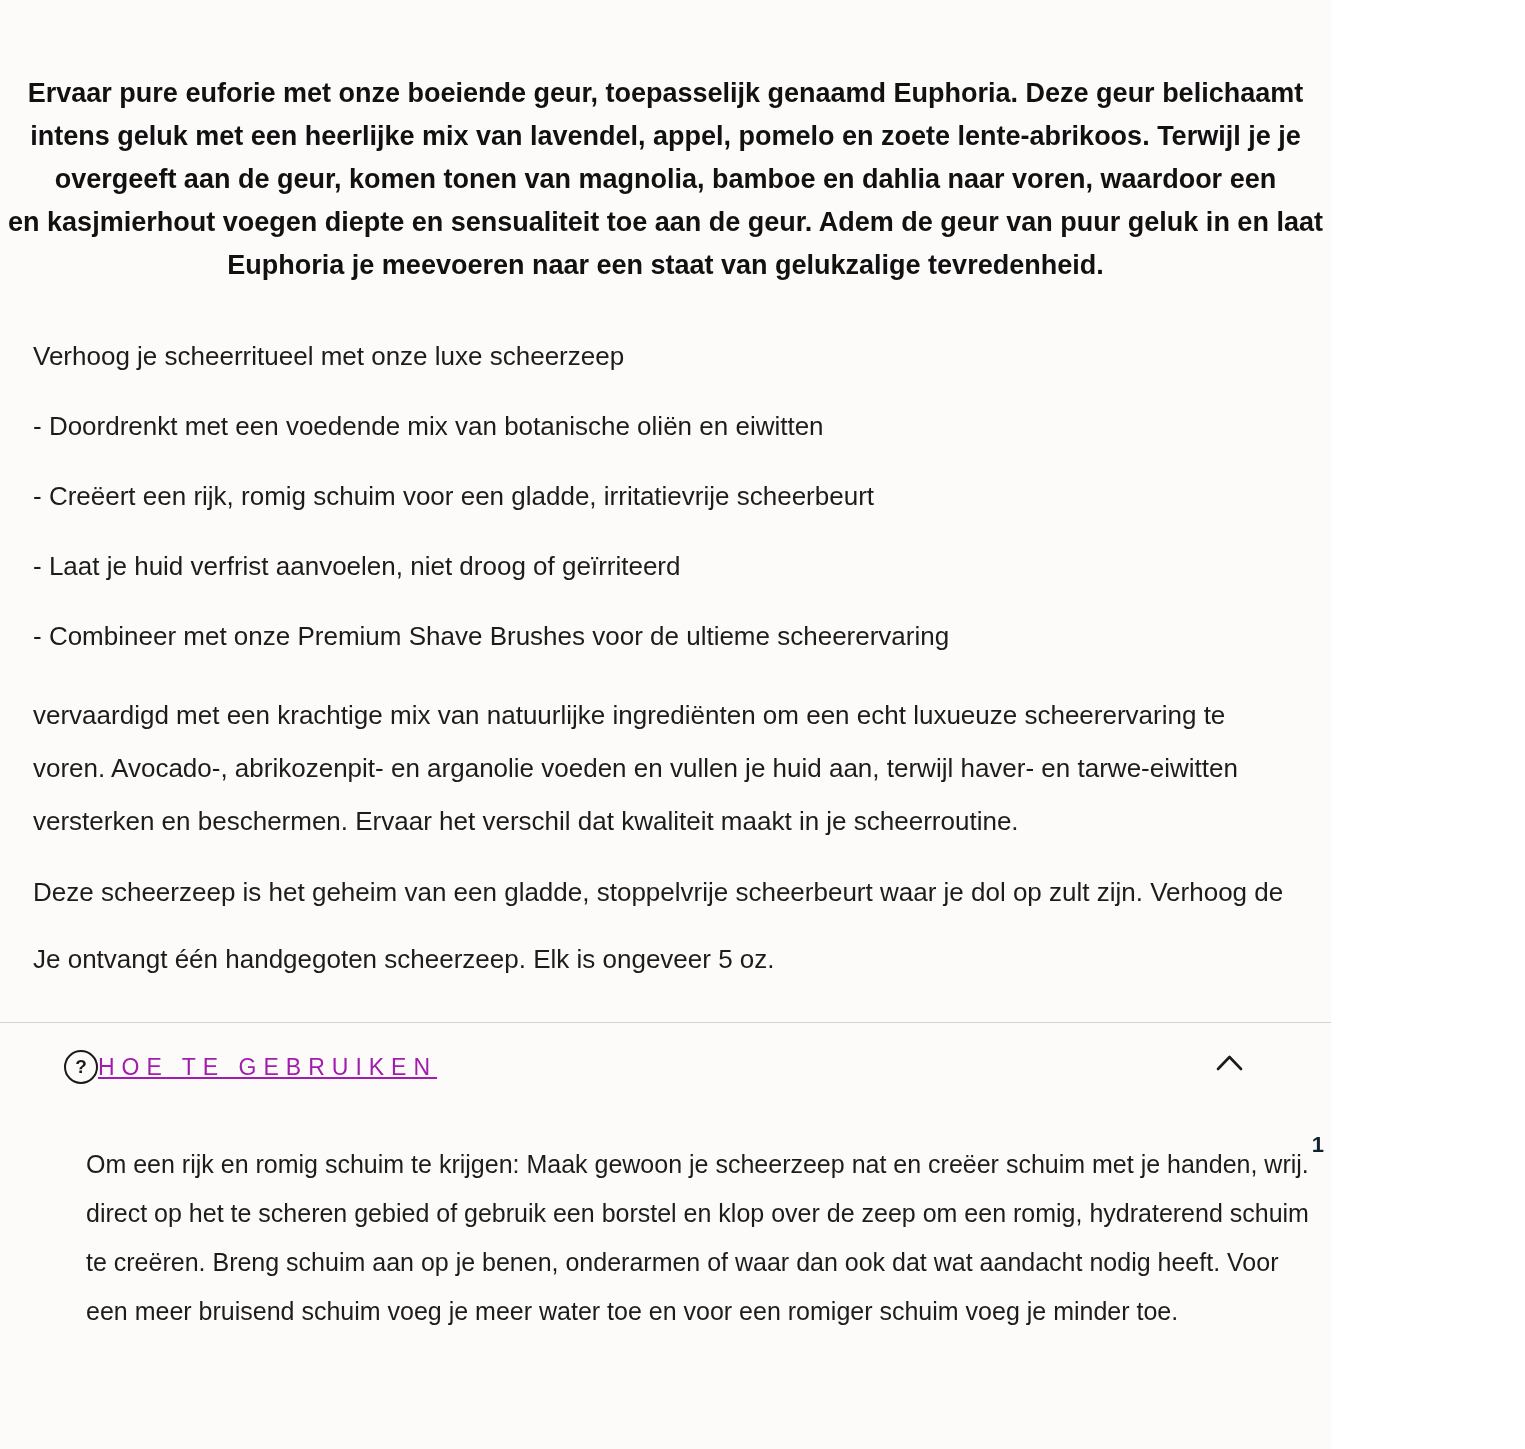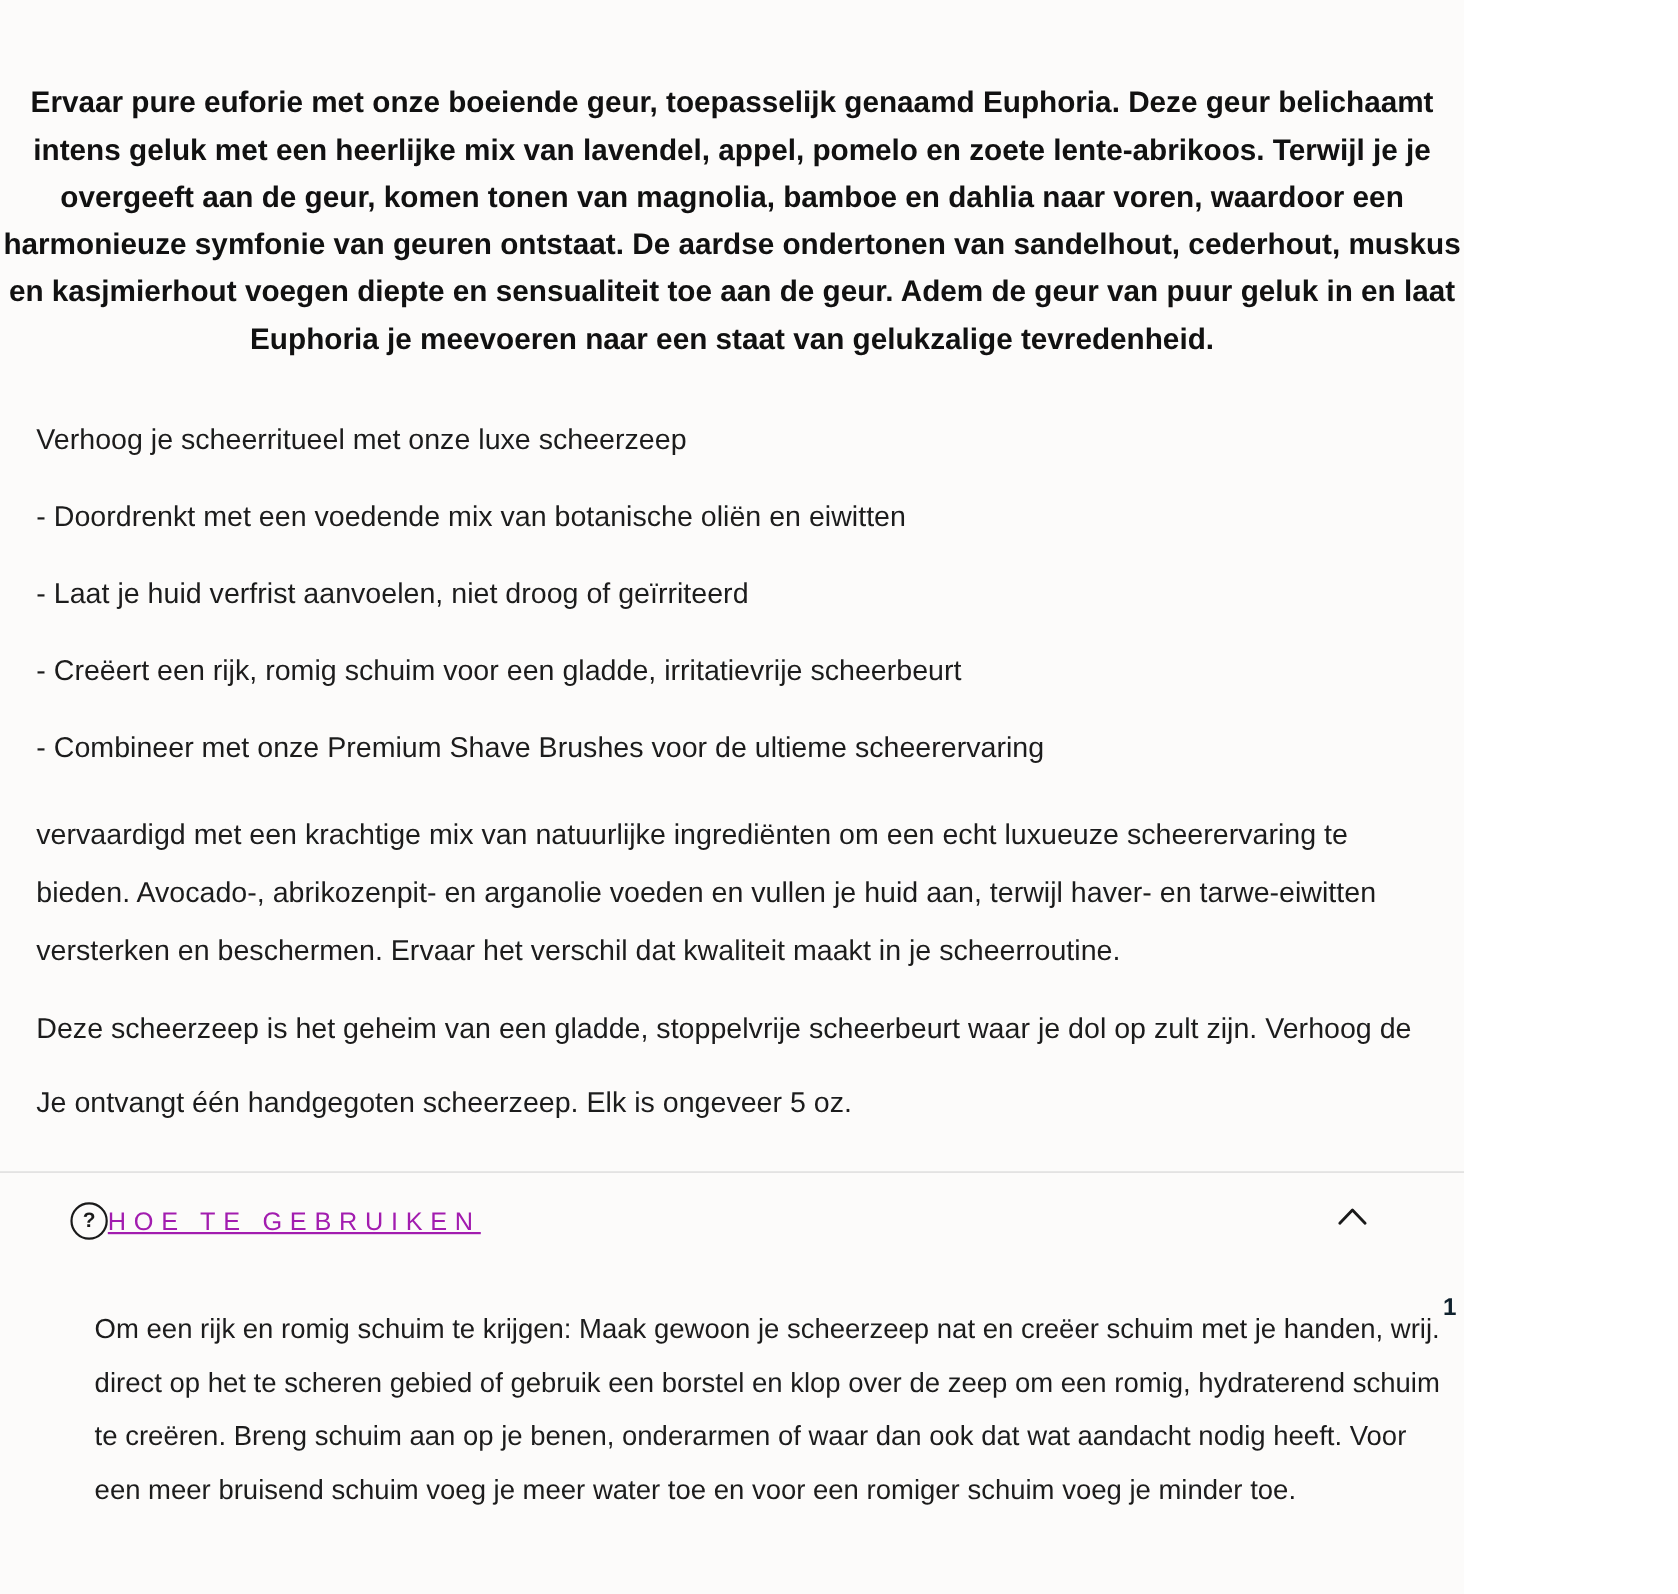--- a/index.html
+++ b/index.html
@@ -64,36 +64,35 @@
 </style>
 </head>
 <body>
 
 <div class="page">
 
   <div class="intro">
     <div class="iline">Ervaar pure euforie met onze boeiende geur, toepasselijk genaamd Euphoria. Deze geur belichaamt</div>
     <div class="iline">intens geluk met een heerlijke mix van lavendel, appel, pomelo en zoete lente-abrikoos. Terwijl je je</div>
     <div class="iline">overgeeft aan de geur, komen tonen van magnolia, bamboe en dahlia naar voren, waardoor een</div>
-    <div class="iline">harmonieuze symfonie van geuren ontstaat. De aardse ondertonen van sandelhout, cederhout, muskus</div>
     <div class="iline">en kasjmierhout voegen diepte en sensualiteit toe aan de geur. Adem de geur van puur geluk in en laat</div>
     <div class="iline">Euphoria je meevoeren naar een staat van gelukzalige tevredenheid.</div>
   </div>
 
   <div class="content">
     <div class="lead">Verhoog je scheerritueel met onze luxe scheerzeep</div>
 
     <div class="bullet">- Doordrenkt met een voedende mix van botanische oliën en eiwitten</div>
+    <div class="bullet">- Creëert een rijk, romig schuim voor een gladde, irritatievrije scheerbeurt</div>
     <div class="bullet">- Laat je huid verfrist aanvoelen, niet droog of geïrriteerd</div>
-    <div class="bullet">- Creëert een rijk, romig schuim voor een gladde, irritatievrije scheerbeurt</div>
     <div class="bullet">- Combineer met onze Premium Shave Brushes voor de ultieme scheerervaring</div>
 
     <div class="para first">
       <div class="pline">vervaardigd met een krachtige mix van natuurlijke ingrediënten om een echt luxueuze scheerervaring te</div>
-      <div class="pline">bieden. Avocado-, abrikozenpit- en arganolie voeden en vullen je huid aan, terwijl haver- en tarwe-eiwitten</div>
+      <div class="pline">voren. Avocado-, abrikozenpit- en arganolie voeden en vullen je huid aan, terwijl haver- en tarwe-eiwitten</div>
       <div class="pline">versterken en beschermen. Ervaar het verschil dat kwaliteit maakt in je scheerroutine.</div>
     </div>
 
     <div class="para">
       <div class="pline">Deze scheerzeep is het geheim van een gladde, stoppelvrije scheerbeurt waar je dol op zult zijn. Verhoog de</div>
     </div>
 
     <div class="single">Je ontvangt één handgegoten scheerzeep. Elk is ongeveer 5 oz.</div>
   </div>
 

